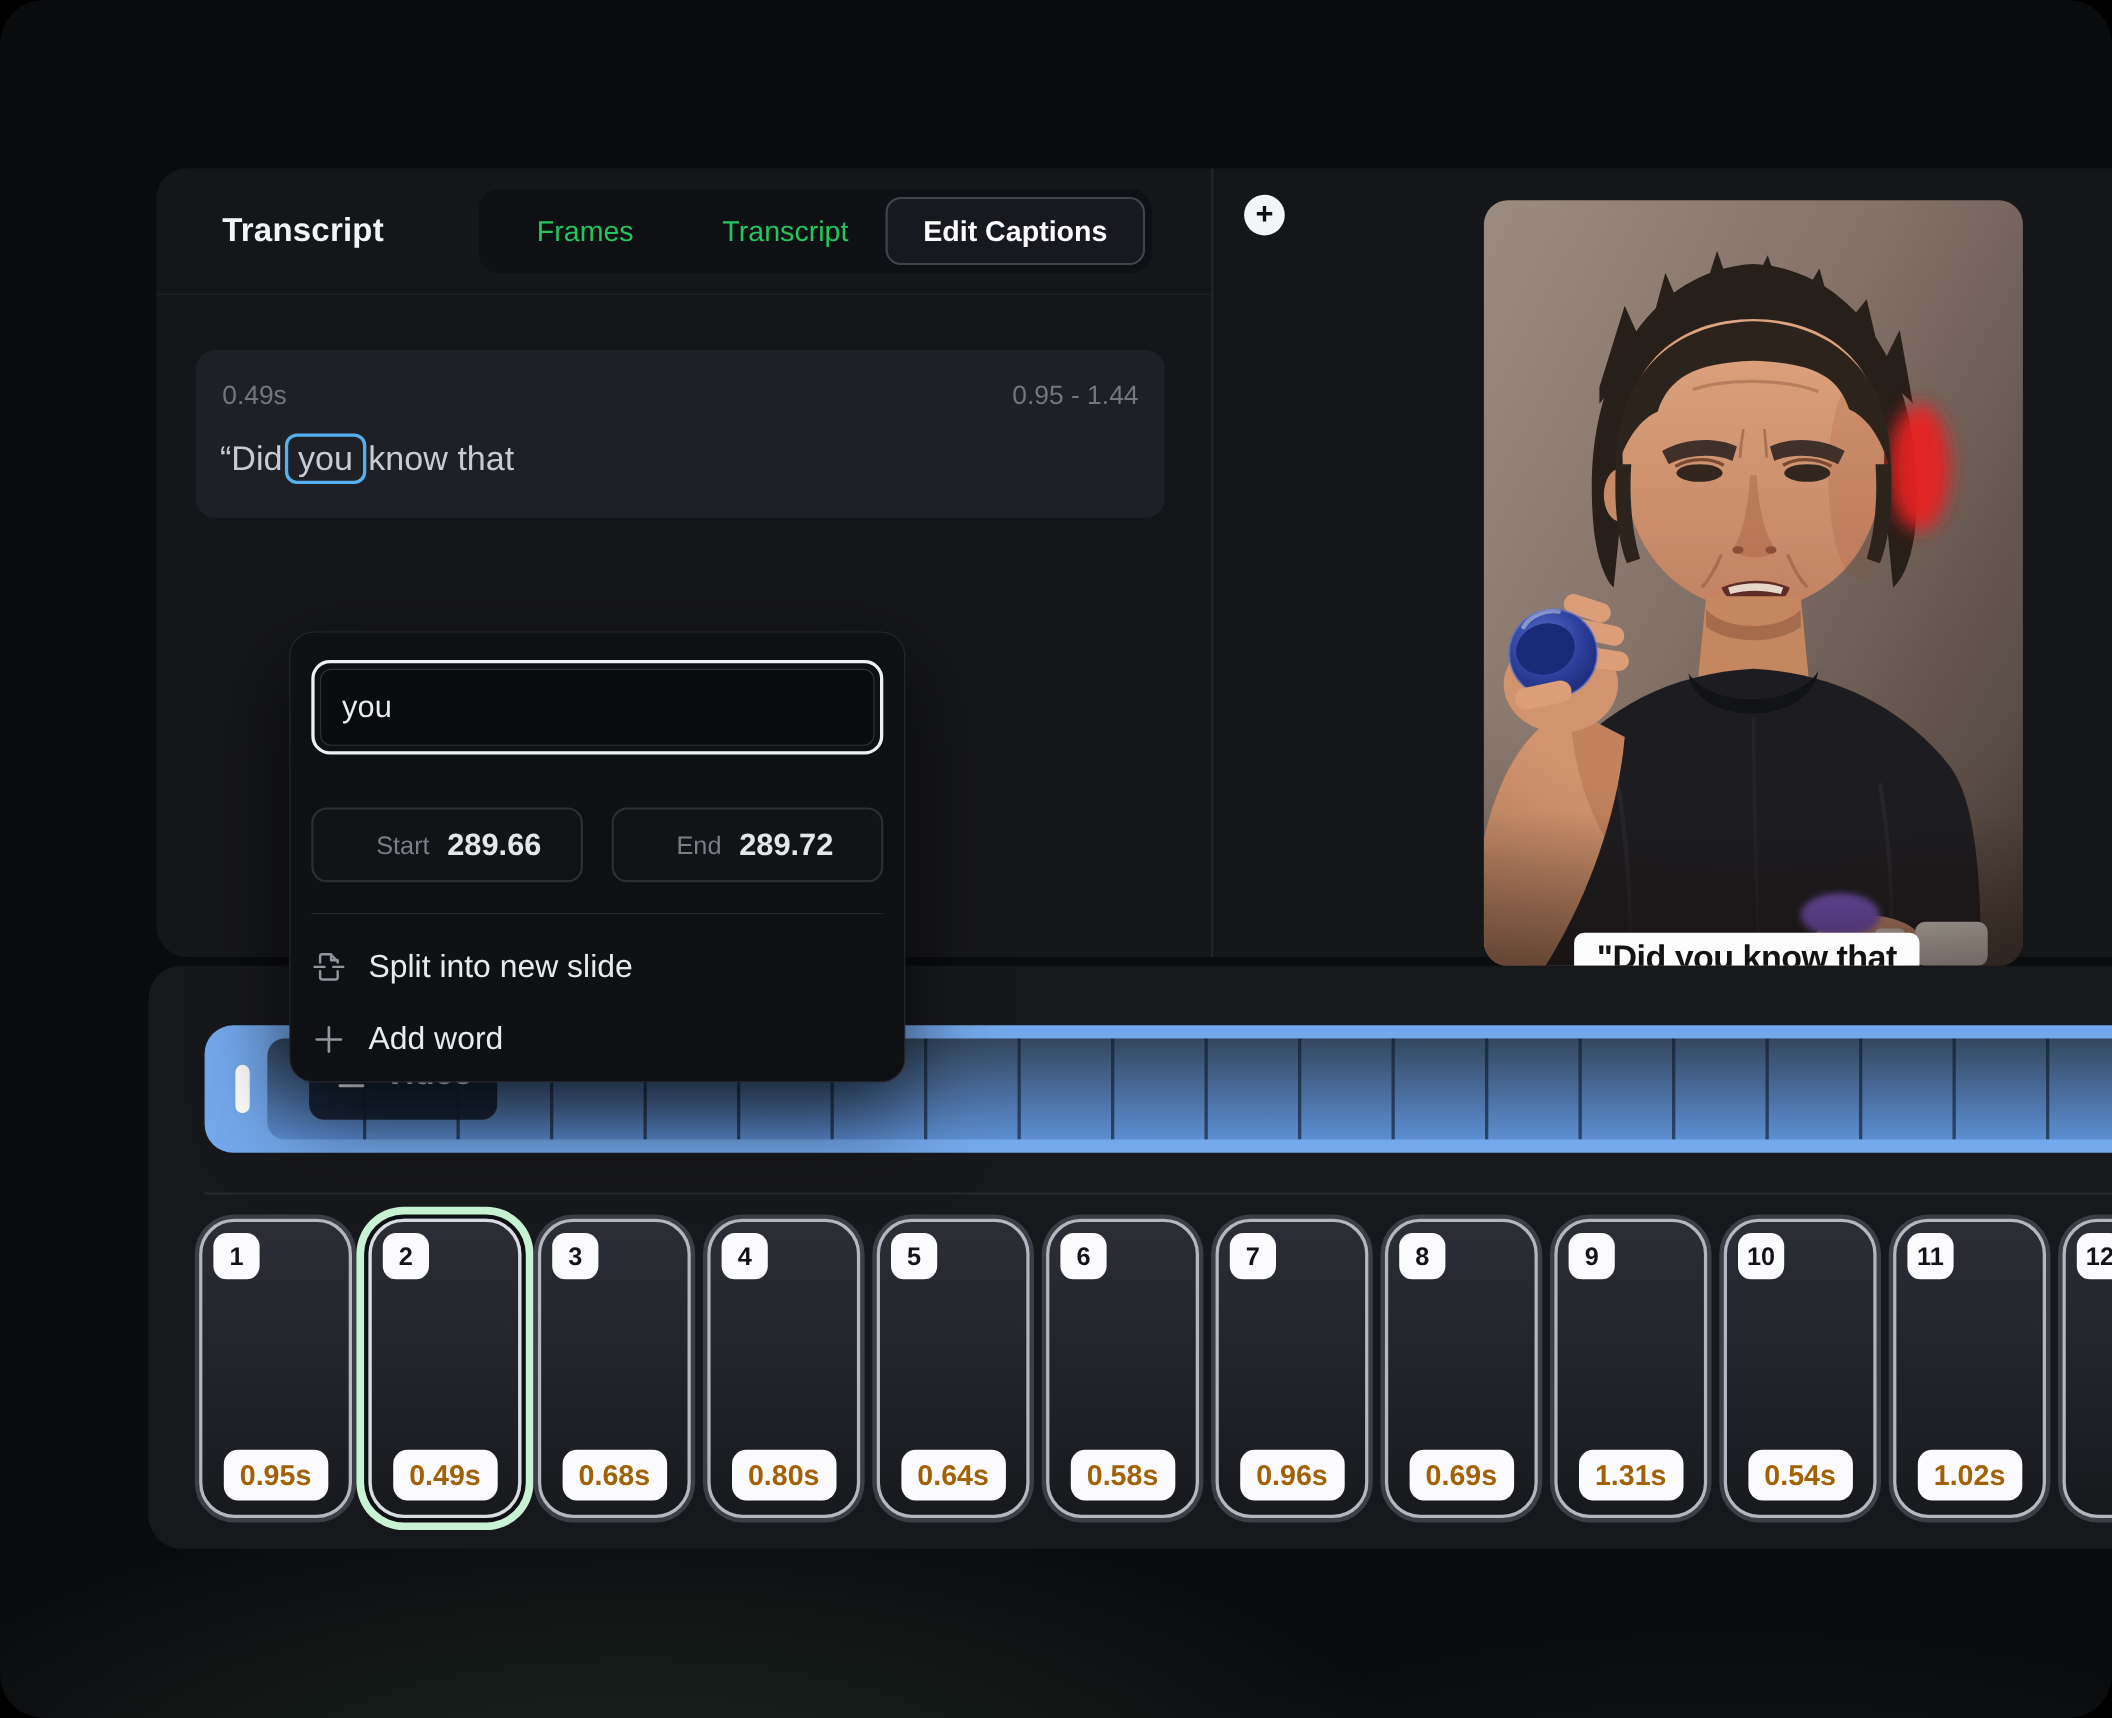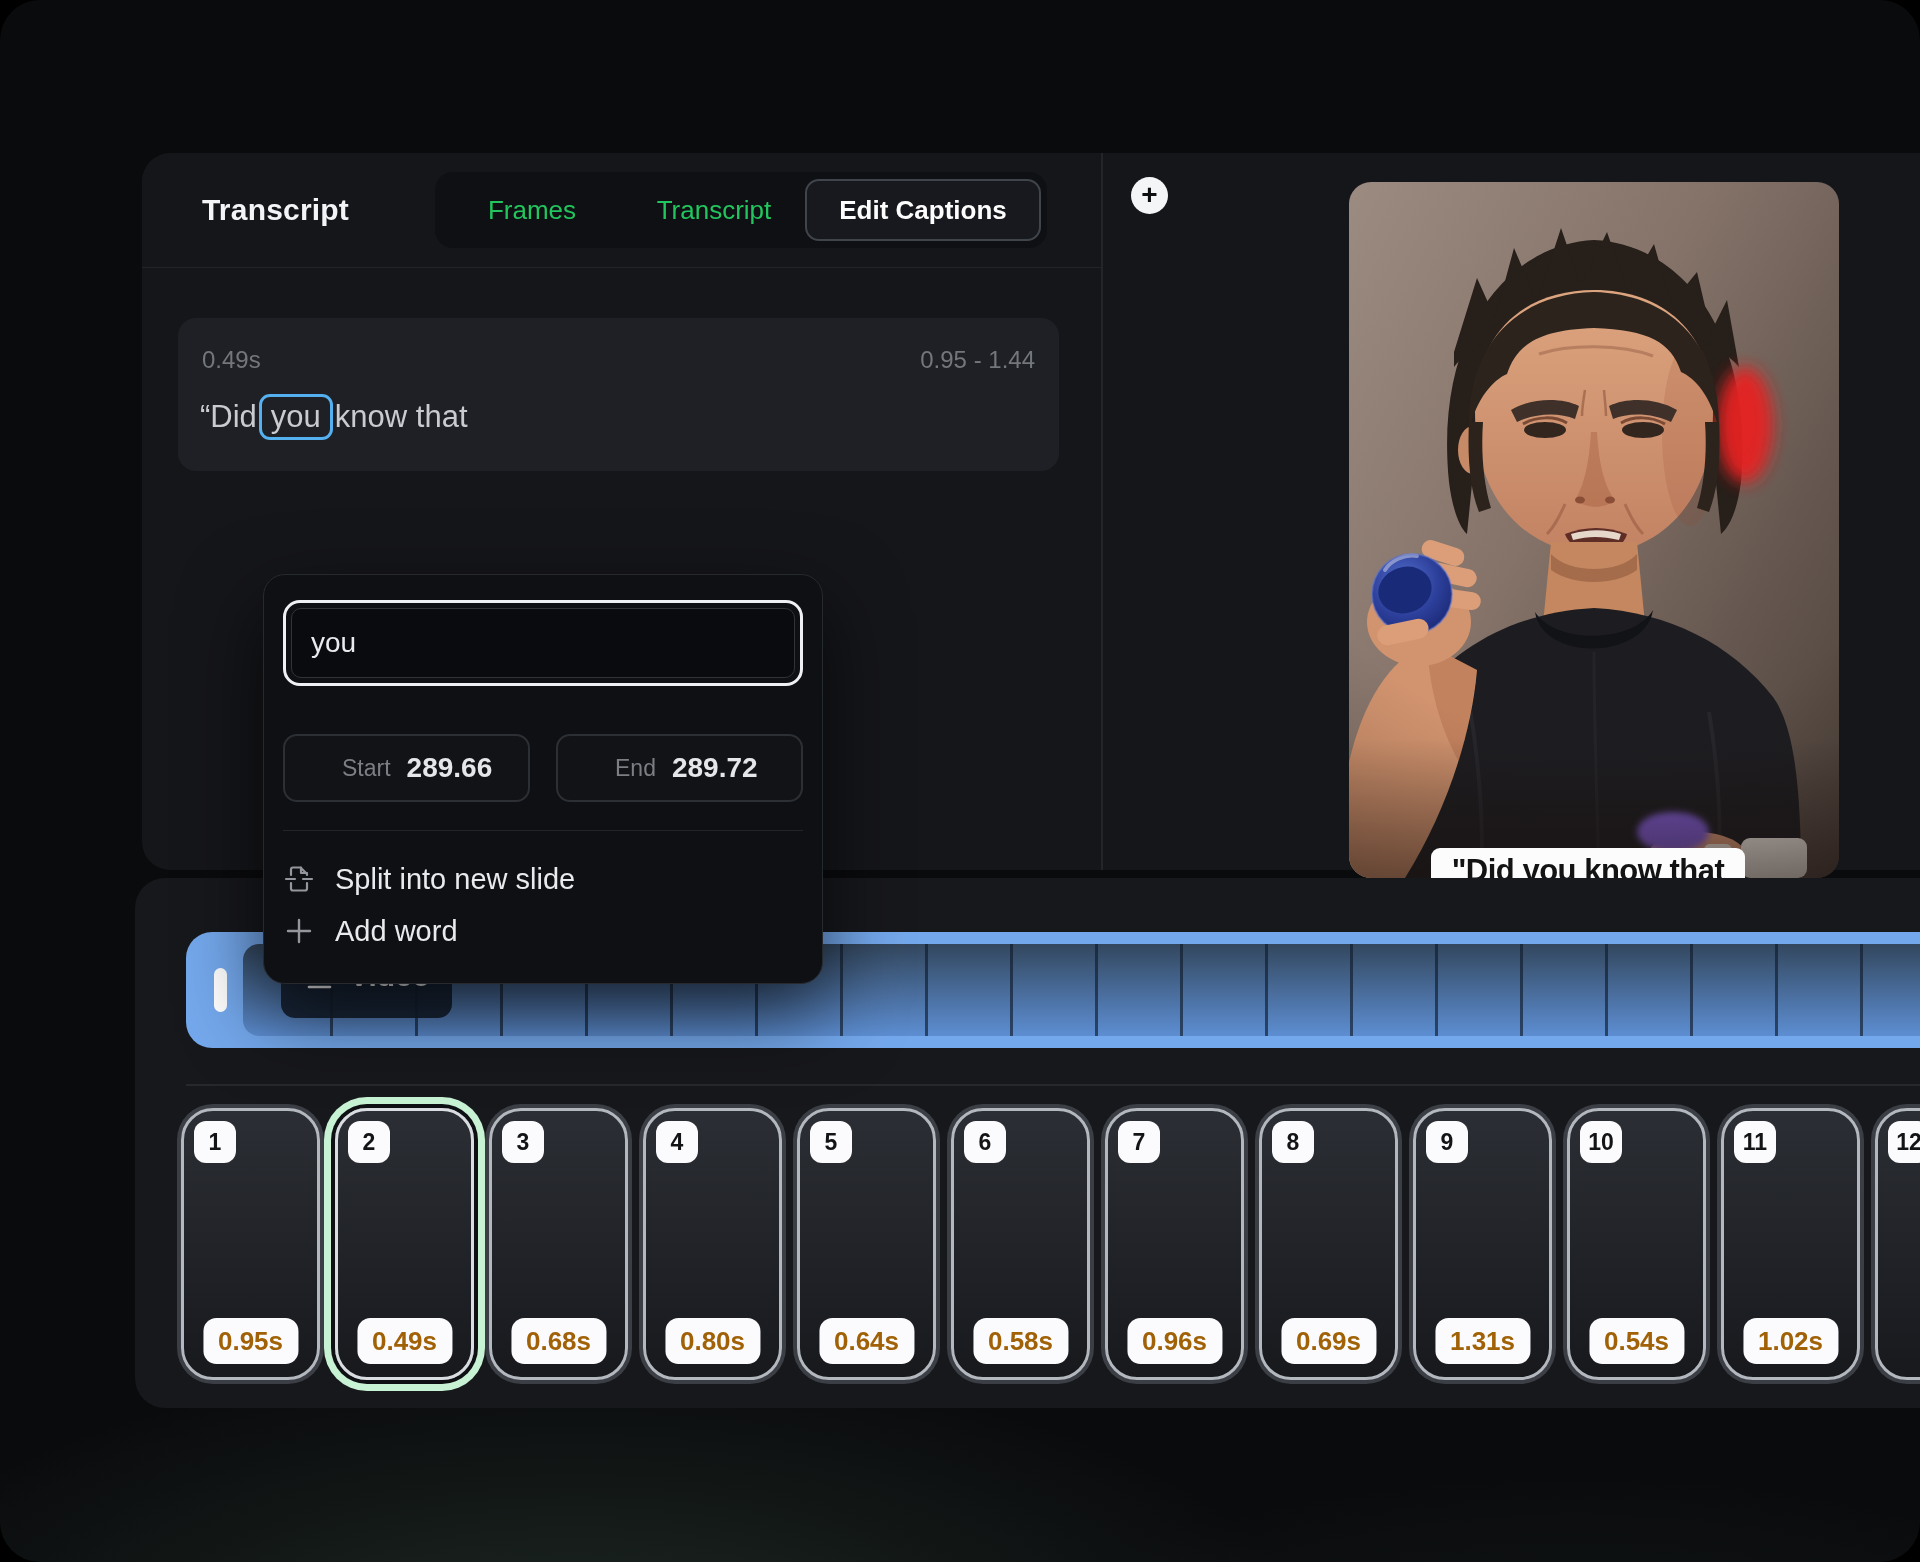--- a/index.html
+++ b/index.html
@@ -32,21 +32,21 @@
   .popup{position:absolute;left:121px;top:306px;width:560px;height:410px;background:#0f1013;border:1px solid #26292e;
     border-radius:22px;box-shadow:0 30px 80px rgba(0,0,0,.65);box-sizing:border-box;padding:25px 19px 0 19px;z-index:6;}
   .word-input-outer{height:86px;border:3px solid #eef0f3;border-radius:17px;box-sizing:border-box;padding:5px;}
   .word-input{width:100%;height:100%;background:#0a0b0e;border:1px solid #303338;border-radius:10px;color:#e9ebee;
     font-size:28px;padding:0 19px;box-sizing:border-box;display:flex;align-items:center;}
   .fields-row{display:flex;gap:26px;margin-top:48px;}
   .field{flex:1;height:68px;border:2px solid #2c2f34;border-radius:14px;background:#121316;display:flex;align-items:center;
     gap:16px;padding:0 21px;box-sizing:border-box;}
   .field-label{color:#7b7e84;font-size:23px;margin-left:36px;}
   .field-value{color:#e4e6e9;font-size:28px;font-weight:600;}
-  .popup-menu{margin-top:28px;border-top:1px solid #232529;padding-top:22px;display:flex;flex-direction:column;}
+  .popup-menu{margin-top:28px;border-top:1px solid #232529;padding-top:22px;display:flex;flex-direction:column;gap:14px;}
   .menu-item{display:flex;align-items:center;gap:20px;height:52px;color:#e9eaec;font-size:29px;cursor:default;}
   .menu-icon{width:32px;height:32px;color:#93969c;flex:none;}
   .menu-icon svg{width:100%;height:100%;display:block;}
 
   
   .right-pane{flex:1;position:relative;}
   .add-btn{position:absolute;left:28px;top:24px;width:37px;height:37px;border-radius:50%;background:#f4f5f7;color:#0d0e10;
     font-size:28px;font-weight:700;display:flex;align-items:center;justify-content:center;line-height:1;padding-bottom:2px;box-sizing:border-box;}
   .video{position:absolute;left:246px;top:29px;width:490px;height:696px;border-radius:22px;overflow:hidden;
     background:linear-gradient(118deg,#9c8b81 0%,#857369 42%,#665850 72%,#4c413b 100%);}

